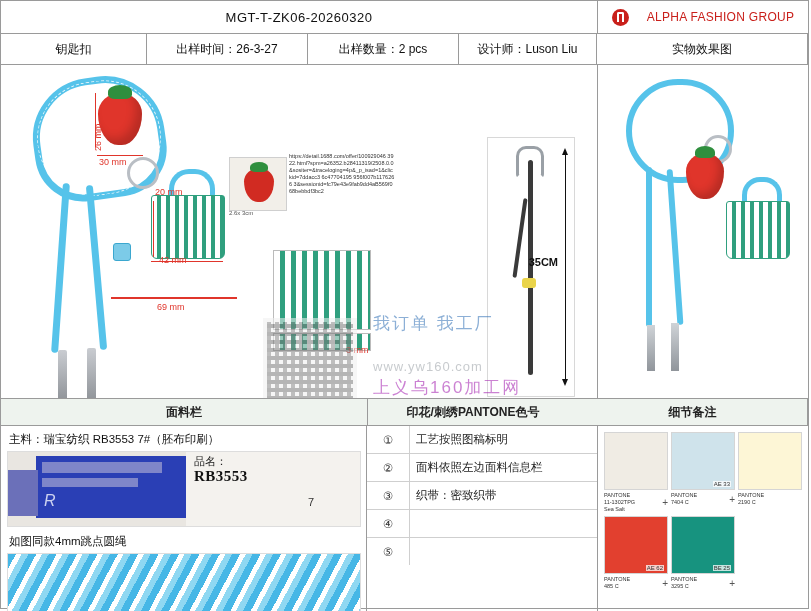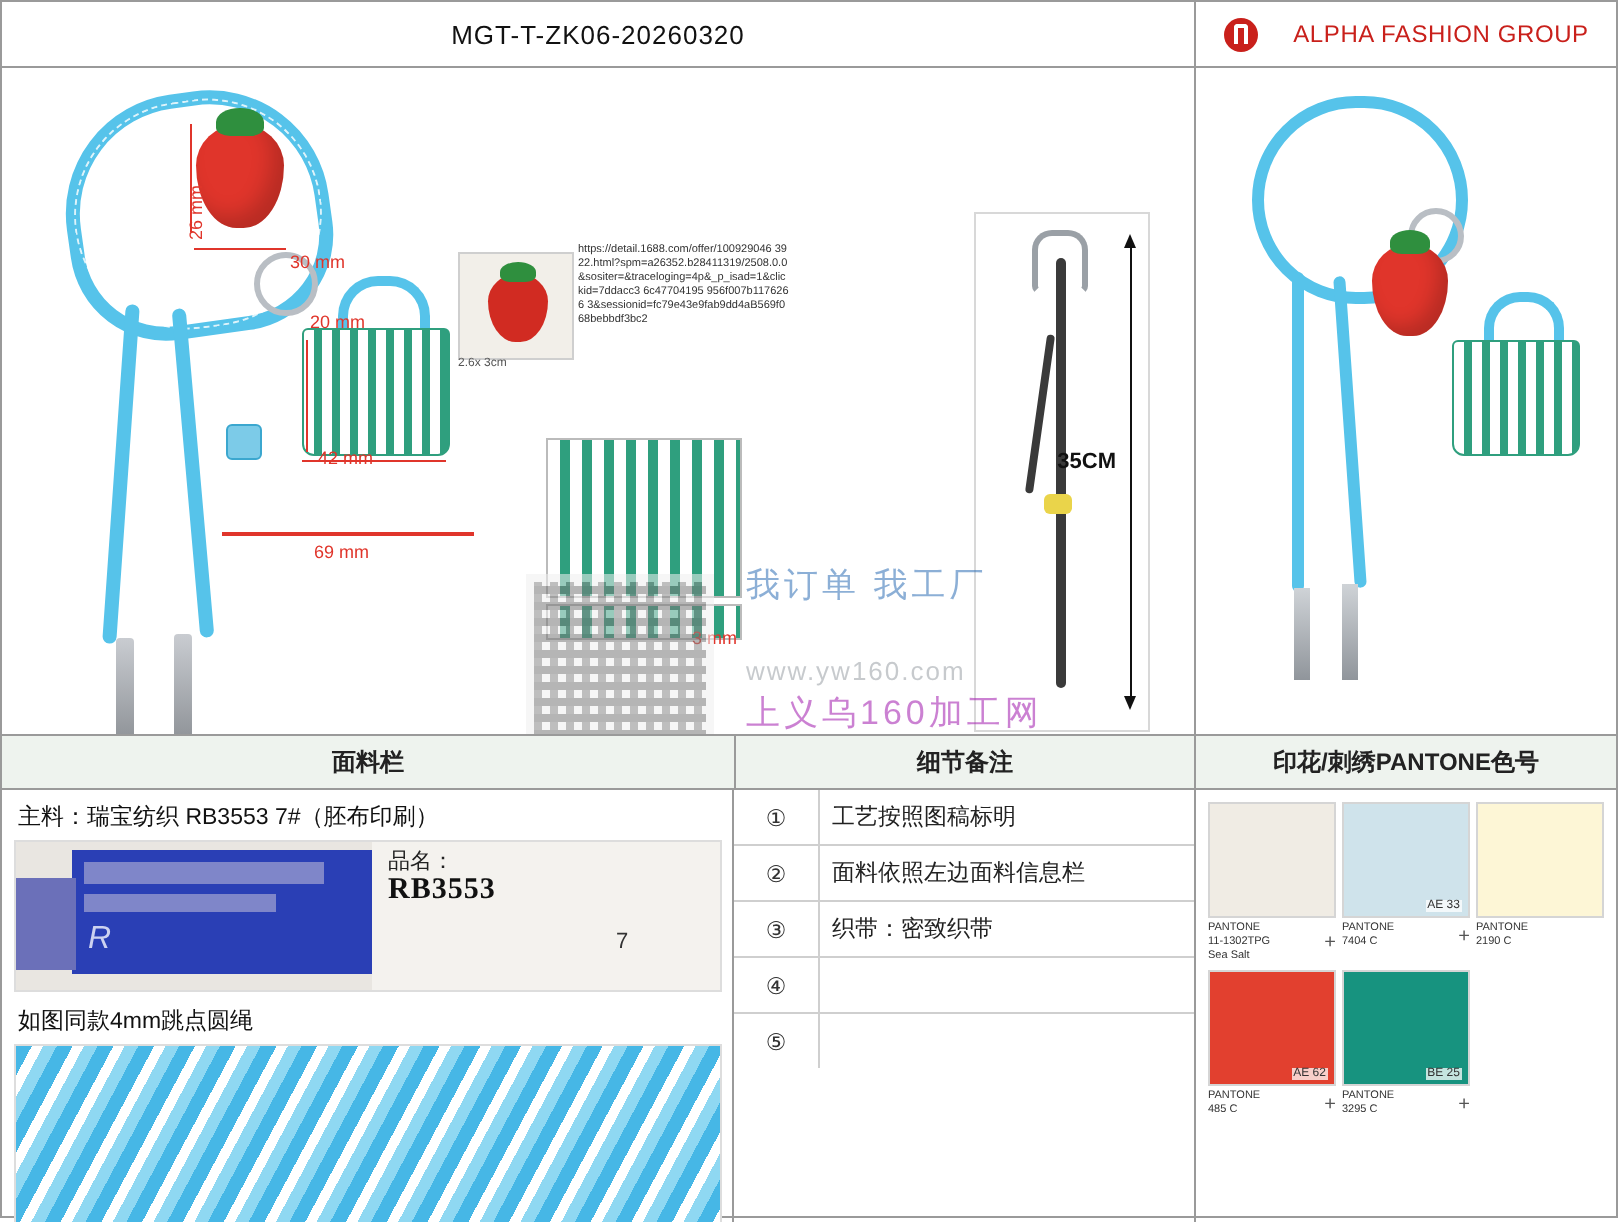--- a/index.html
+++ b/index.html
@@ -267,20 +267,27 @@
 <div class="sheet">
 
   <div class="hdr">
     <div class="hdr-title">MGT-T-ZK06-20260320</div>
     <div class="hdr-brand">
       <span class="brand-mark" style="background: rgb(201, 32, 27);"></span>
       <span class="brand-txt" style="color: rgb(201, 32, 27);">ALPHA FASHION GROUP</span>
     </div>
   </div>
 
+  <div class="inforow">
+    <div class="cell c1">钥匙扣</div>
+    <div class="cell c2">出样时间：26-3-27</div>
+    <div class="cell c3">出样数量：2 pcs</div>
+    <div class="cell c4">设计师：Luson Liu</div>
+    <div class="cell c5">实物效果图</div>
+  </div>
 
   <div class="band">
 
     <div class="band-left">
       <div class="rope-loop"></div>
       <div class="rope-tail"></div>
       <div class="rope-tail2"></div>
       <div class="rope-tip"></div>
       <div class="rope-tip2"></div>
       <div class="strawberry"></div>
@@ -296,21 +303,21 @@
       <div class="urltext">https://detail.1688.com/offer/100929046 3922.html?spm=a26352.b28411319/2508.0.0&amp;sositer=&amp;traceloging=4p&amp;_p_isad=1&amp;clickid=7ddacc3 6c47704195 956f007b1176266 3&amp;sessionid=fc79e43e9fab9dd4aB569f068bebbdf3bc2</div>
 
       <div class="swatch-big"></div>
       <div class="swatch-strip"></div>
       <div class="dim" style="left:345px;top:280px;">3 mm</div>
 
       <div class="dim-line dim-v" style="left:94px;top:28px;height:54px;"></div>
       <div class="dim rot" style="left:92px;top:86px;">26 mm</div>
 
       <div class="dim-line dim-h" style="left:96px;top:90px;width:46px;"></div>
-      <div class="dim" style="left:98px;top:92px;margin-left:46px;">30 mm</div>
+      <div class="dim" style="left:98px;top:92px;">30 mm</div>
 
       <div class="dim-line dim-v" style="left:152px;top:136px;height:56px;"></div>
       <div class="dim" style="left:154px;top:122px;">20 mm</div>
 
       <div class="dim-line dim-h" style="left:150px;top:196px;width:72px;"></div>
       <div class="dim" style="left:158px;top:190px;">42 mm</div>
 
       <div class="dim-line dim-h" style="left:110px;top:232px;width:126px;height:2px;"></div>
       <div class="dim" style="left:156px;top:237px;">69 mm</div>
 
@@ -342,22 +349,22 @@
       <div class="pv-tip2"></div>
       <div class="pv-ring"></div>
       <div class="pv-berry"></div>
       <div class="pv-handle"></div>
       <div class="pv-bag"></div>
     </div>
   </div>
 
   <div class="secrow">
     <div class="sec sec-a">面料栏</div>
+    <div class="sec sec-c">印花/刺绣PANTONE色号</div>
     <div class="sec sec-b">细节备注</div>
-    <div class="sec sec-c">印花/刺绣PANTONE色号</div>
   </div>
 
   <div class="bot">
 
     <div class="bot-l">
       <div class="mat-line">主料：瑞宝纺织  RB3553  7#（胚布印刷）</div>
       <div class="mat-photo">
         <span class="mp-blue"></span>
         <span class="mp-blue2"></span>
         <span class="mp-white"></span>

